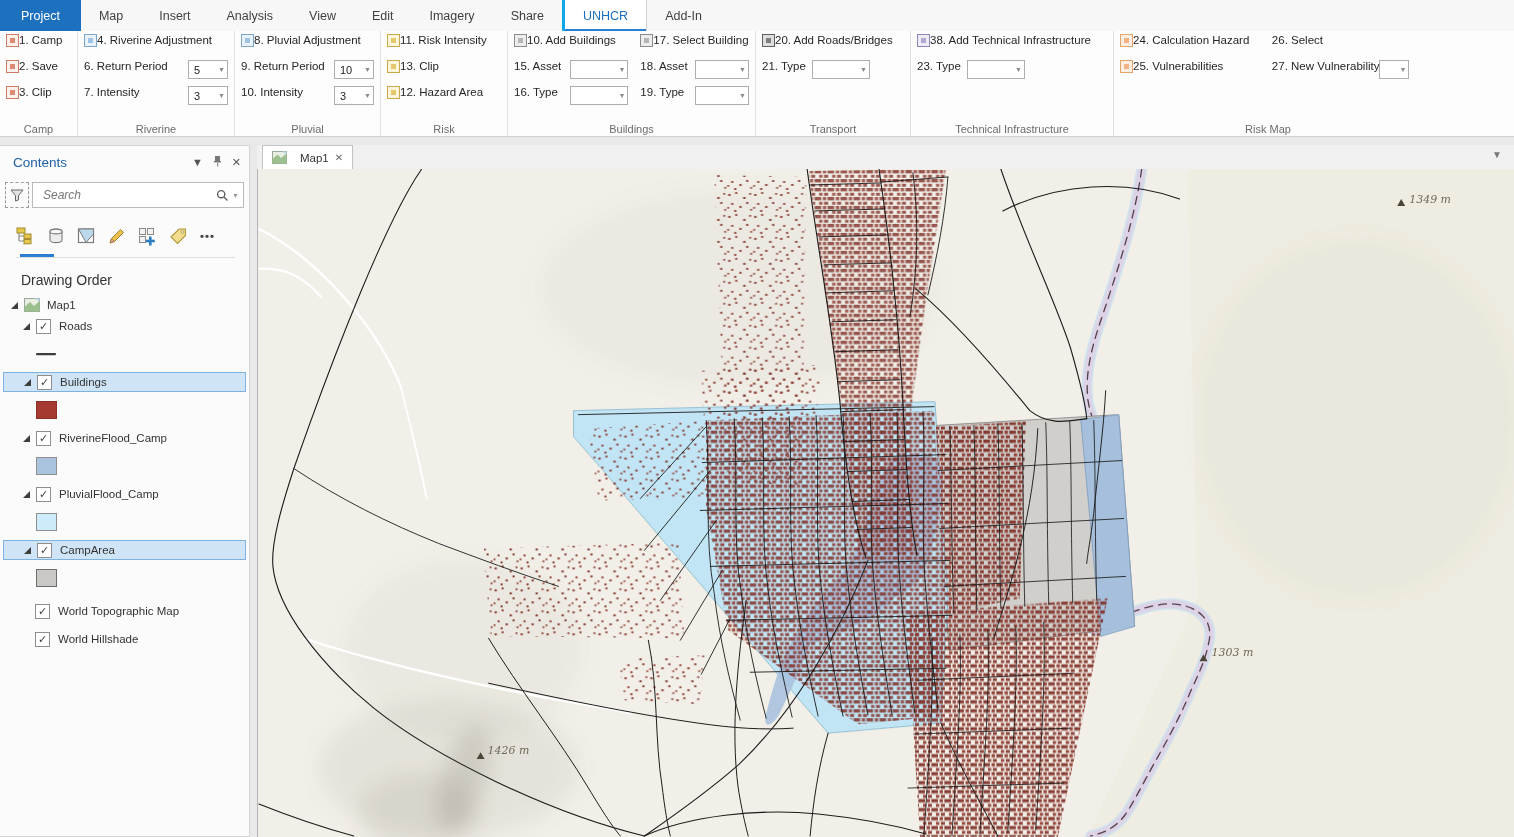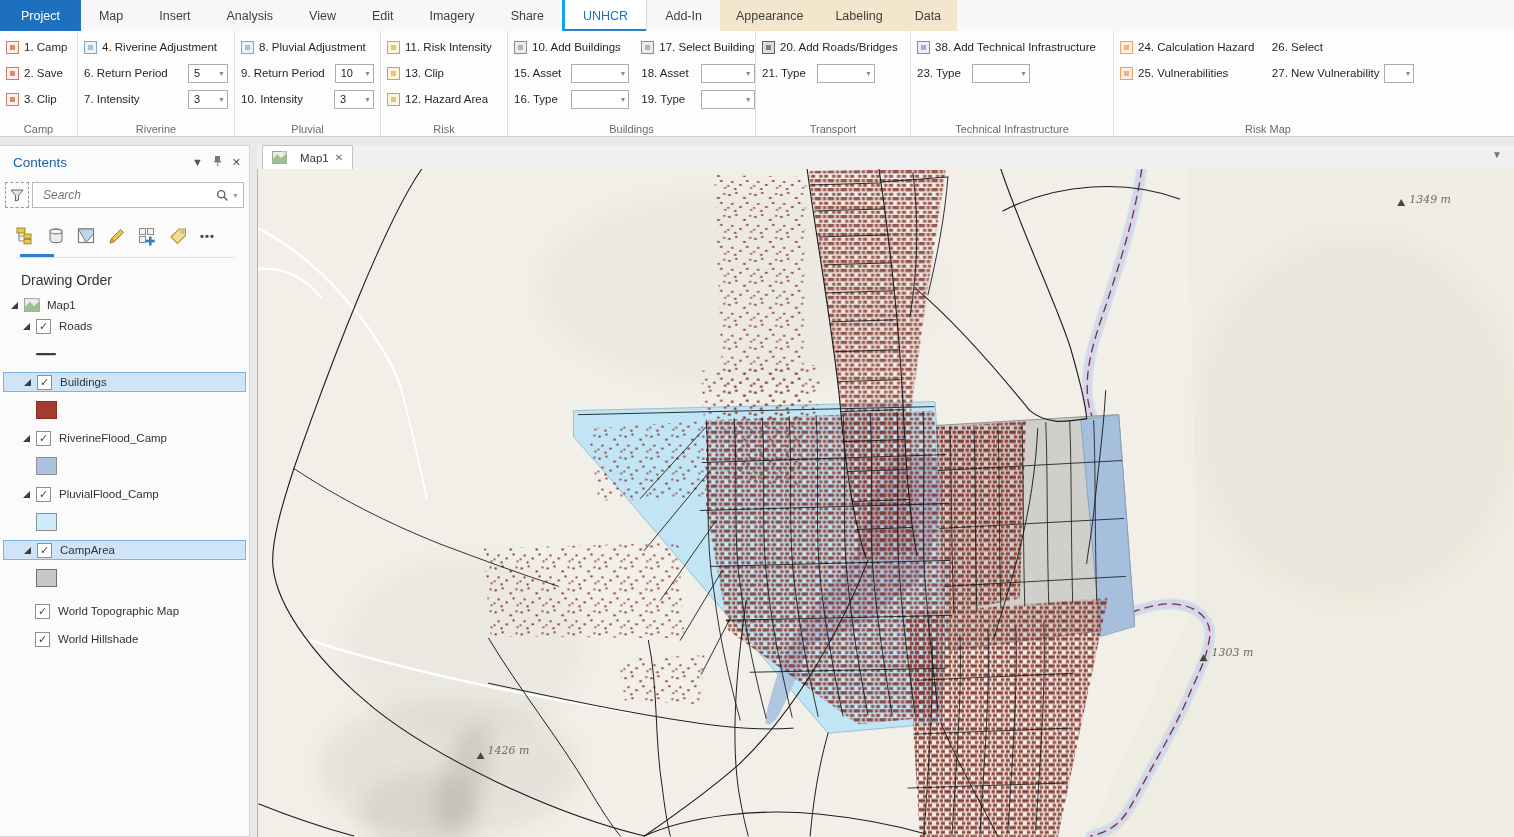--- a/index.html
+++ b/index.html
@@ -14,21 +14,21 @@
   .tab.active{background:#fff;color:#1d70bd;border-left:3px solid #0ea5e9;border-right:1px solid #d5d5d5;
     box-shadow:inset 0 -2px 0 #2a7fd4;}
   .ctxwrap{display:flex;background:#f3e6cd;}
   .ctxwrap .tab{padding:0 16px;}
 
   
   .ribbon{position:absolute;left:0;top:31px;right:0;height:105px;background:#fdfdfd;
     border-bottom:1px solid #d0d0d0;display:flex;font-size:11.5px;color:#262626;}
   .grp{position:relative;flex:0 0 auto;padding:3px 6px 16px 6px;border-right:1px solid #e2e2e2;box-sizing:border-box;}
   .grp-label{position:absolute;left:0;right:0;bottom:1px;text-align:center;font-size:11px;color:#6b6b6b;}
-  .rrow{display:flex;align-items:center;height:26px;gap:5px;white-space:nowrap;}
+  .rrow{display:flex;height:26px;white-space:nowrap;}
   .ric{width:13px;height:13px;box-sizing:border-box;border:1px solid var(--bd);background:var(--bg);
     display:inline-flex;align-items:center;justify-content:center;flex:0 0 auto;}
   .ric i{display:block;width:5px;height:5px;background:var(--in);}
   .combo{height:19px;box-sizing:border-box;border:1px solid #abadb3;background:#fff;display:inline-flex;
     align-items:center;justify-content:space-between;padding:0 2px 0 5px;font-size:11px;color:#222;}
   .combo .arr{font-size:7px;color:#8a8a8a;margin-left:3px;}
   .spacer{flex:1 1 auto;}
   .cols{display:flex;gap:12px;}
   .rgrid{display:grid;grid-template-columns:auto auto;column-gap:16px;align-items:center;}
 
@@ -79,25 +79,20 @@
     <span class="tab project">Project</span>
     <span class="tab">Map</span>
     <span class="tab">Insert</span>
     <span class="tab">Analysis</span>
     <span class="tab">View</span>
     <span class="tab">Edit</span>
     <span class="tab">Imagery</span>
     <span class="tab">Share</span>
     <span class="tab active">UNHCR</span>
     <span class="tab">Add-In</span>
-    <span class="ctxwrap">
-      <span class="tab">Appearance</span>
-      <span class="tab">Labeling</span>
-      <span class="tab">Data</span>
-    </span>
   </div>
 
   <div class="ribbon">
 
     <div class="grp" style="width:78px">
       <div class="rrow">
         <span class="ric" style="--bd:#cd7c66;--bg:#fdf1ee;--in:#dd8a72">
             <i></i>
           </span>
         <span>1. Camp</span>

